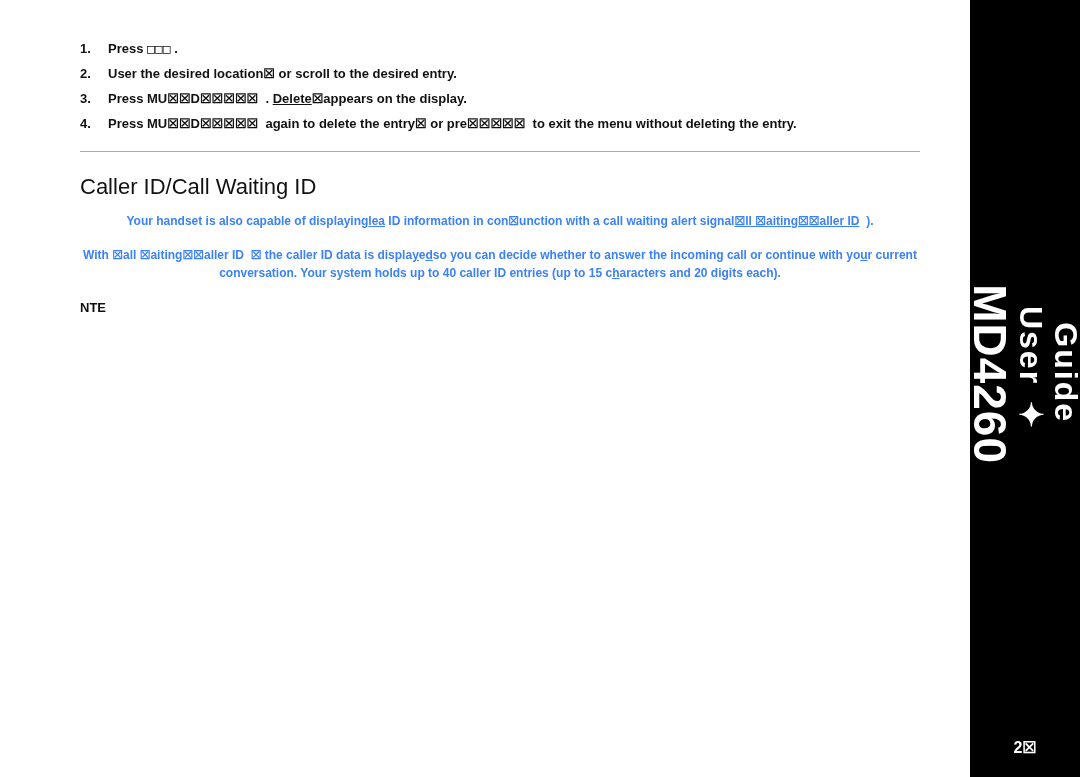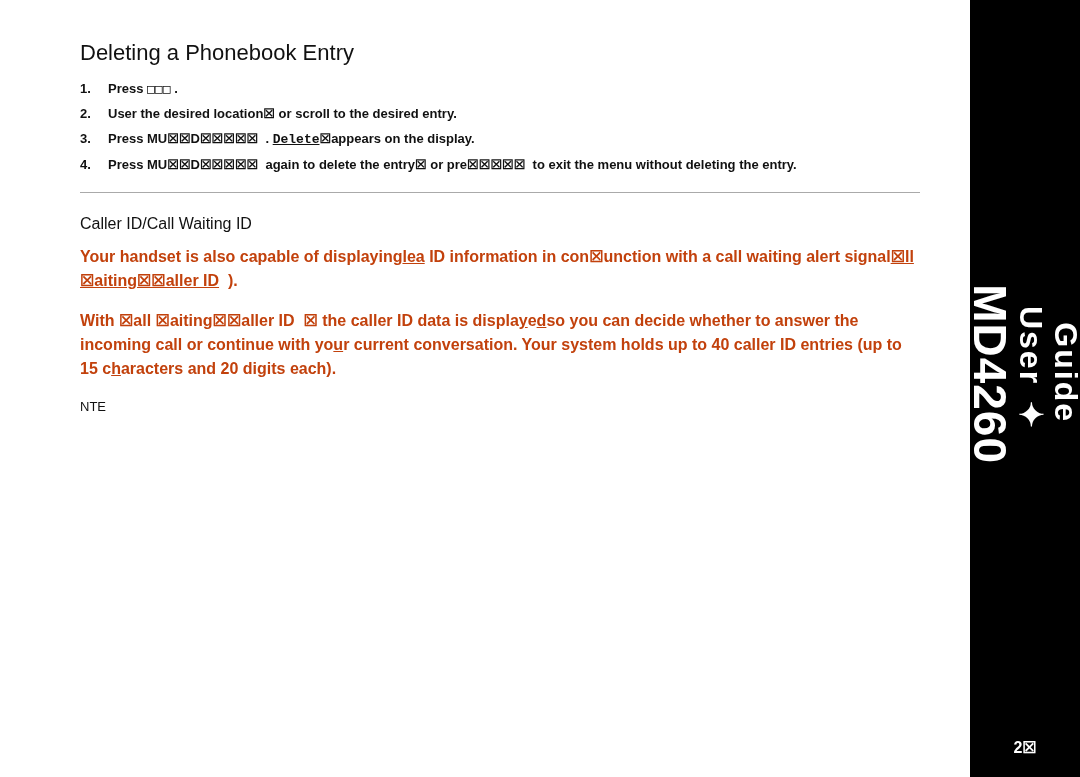--- a/index.html
+++ b/index.html
@@ -26,21 +26,21 @@
 
     .section-title {
       font-size: 22px;
       font-weight: normal;
       color: #111;
       margin-bottom: 14px;
       margin-top: 0;
     }
 
     .section-title-2 {
-      font-size: 16px;
+      font-size: 22px;
       font-weight: normal;
       color: #111;
       margin-bottom: 12px;
       margin-top: 22px;
     }
 
     .numbered-list {
       list-style: none;
       margin-bottom: 14px;
     }
@@ -58,40 +58,41 @@
       min-width: 22px;
       font-weight: bold;
     }
 
     .numbered-list li .text {
       flex: 1;
       padding-left: 6px;
     }
 
     .body-bold-spaced {
-      font-size: 16px;
+      font-size: 12px;
       font-weight: bold;
-      color: #c2410c;
+      color: #3b82f6;
       line-height: 1.5;
       margin-bottom: 16px;
+      text-align: center;
     }
 
     .note-line {
       font-size: 13px;
       font-weight: bold;
       color: #111;
       line-height: 1.5;
       margin-bottom: 6px;
       display: flex;
       gap: 8px;
     }
 
     .note-label {
       min-width: 42px;
-      font-weight: normal;
+      font-weight: bold;
     }
 
     .sidebar {
       width: 110px;
       background: #000000;
       display: flex;
       flex-direction: column;
       align-items: center;
       justify-content: space-between;
       padding: 20px 0 20px 0;
@@ -126,33 +127,32 @@
       margin-bottom: 12px;
       padding-bottom: 4px;
     }
   </style>
 </head>
 <body>
 
 <div class="main-content">
 
   <div class="underline-section">
-    <h2 class="section-title">Deleting a Phonebook Entry</h2>
     <ol class="numbered-list">
       <li>
         <span class="num">1.</span>
         <span class="text">Press <span style="font-family:monospace;">□□□</span> .</span>
       </li>
       <li>
         <span class="num">2.</span>
         <span class="text">User the desired location☒ or scroll to the desired entry.</span>
       </li>
       <li>
         <span class="num">3.</span>
-        <span class="text">Press MU☒☒D☒☒☒☒☒&nbsp; . <span style="text-decoration:underline;font-family:Liberation Mono, monospace;">Delete</span>☒appears on the display.</span>
+        <span class="text">Press MU☒☒D☒☒☒☒☒&nbsp; . <span style="text-decoration:underline;">Delete</span>☒appears on the display.</span>
       </li>
       <li>
         <span class="num">4.</span>
         <span class="text">Press MU☒☒D☒☒☒☒☒&nbsp; again to delete the entry☒ or pre☒☒☒☒☒&nbsp; to exit the menu without deleting the entry.</span>
       </li>
     </ol>
   </div>
 
   <div>
     <h2 class="section-title-2">Caller ID/Call Waiting ID</h2>

